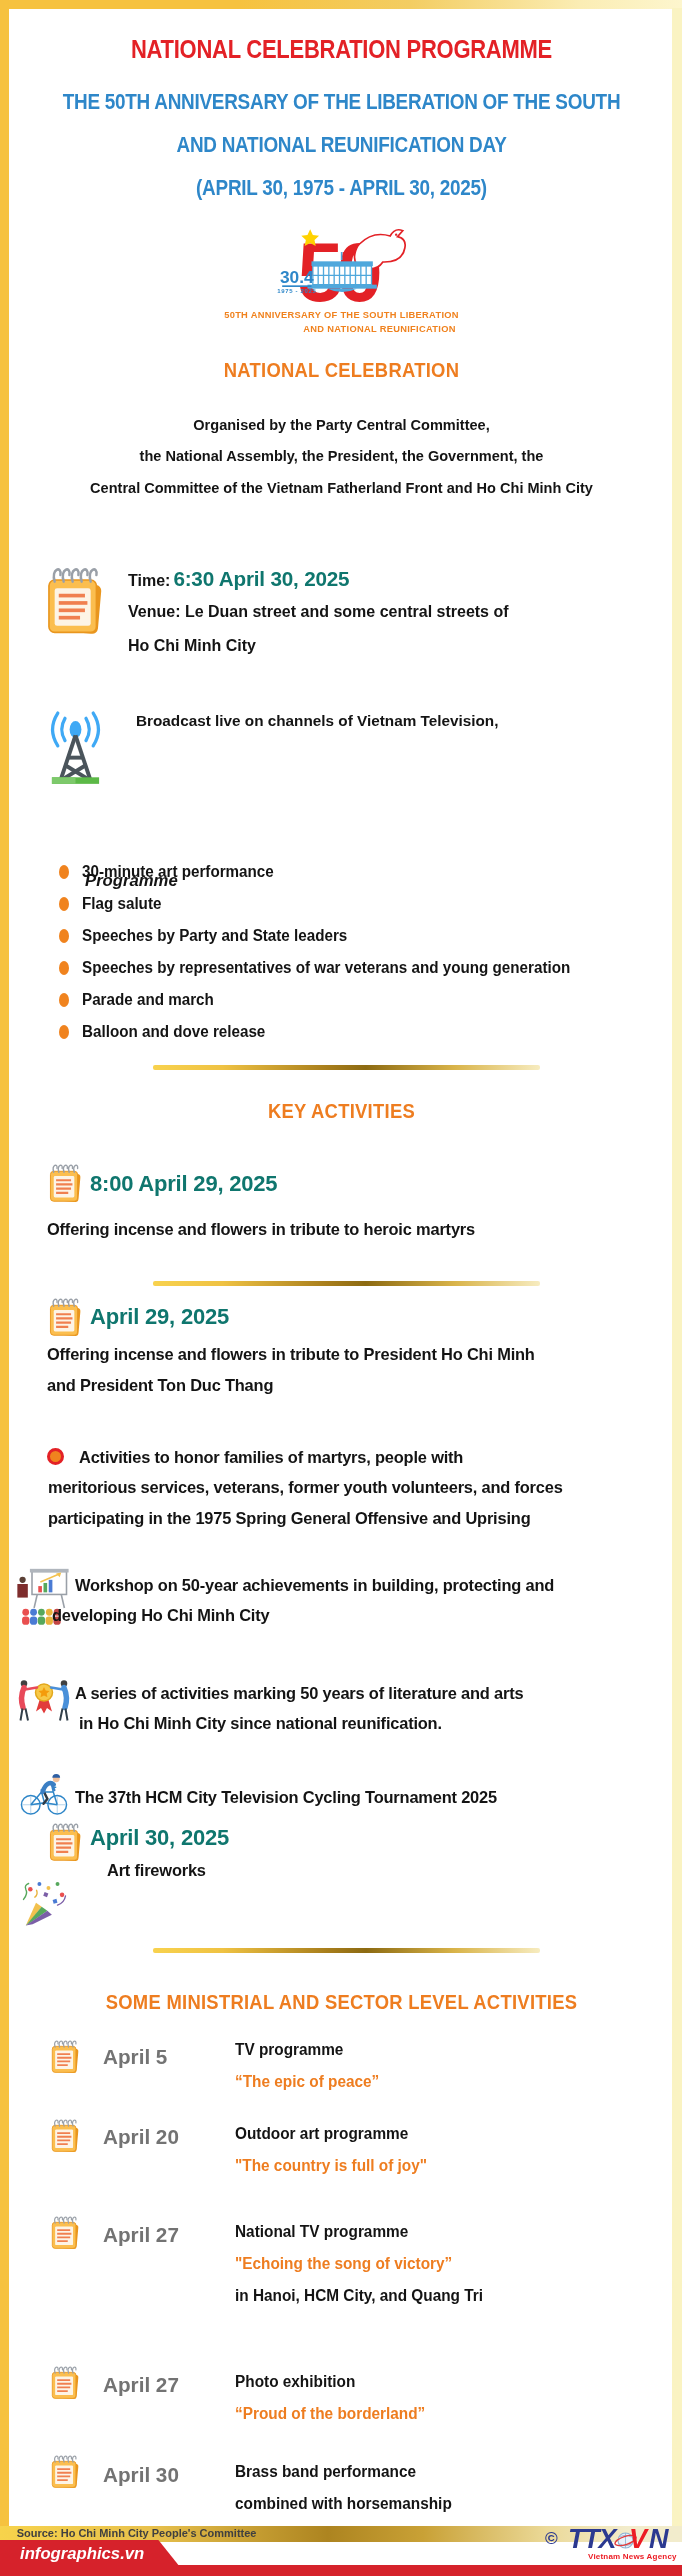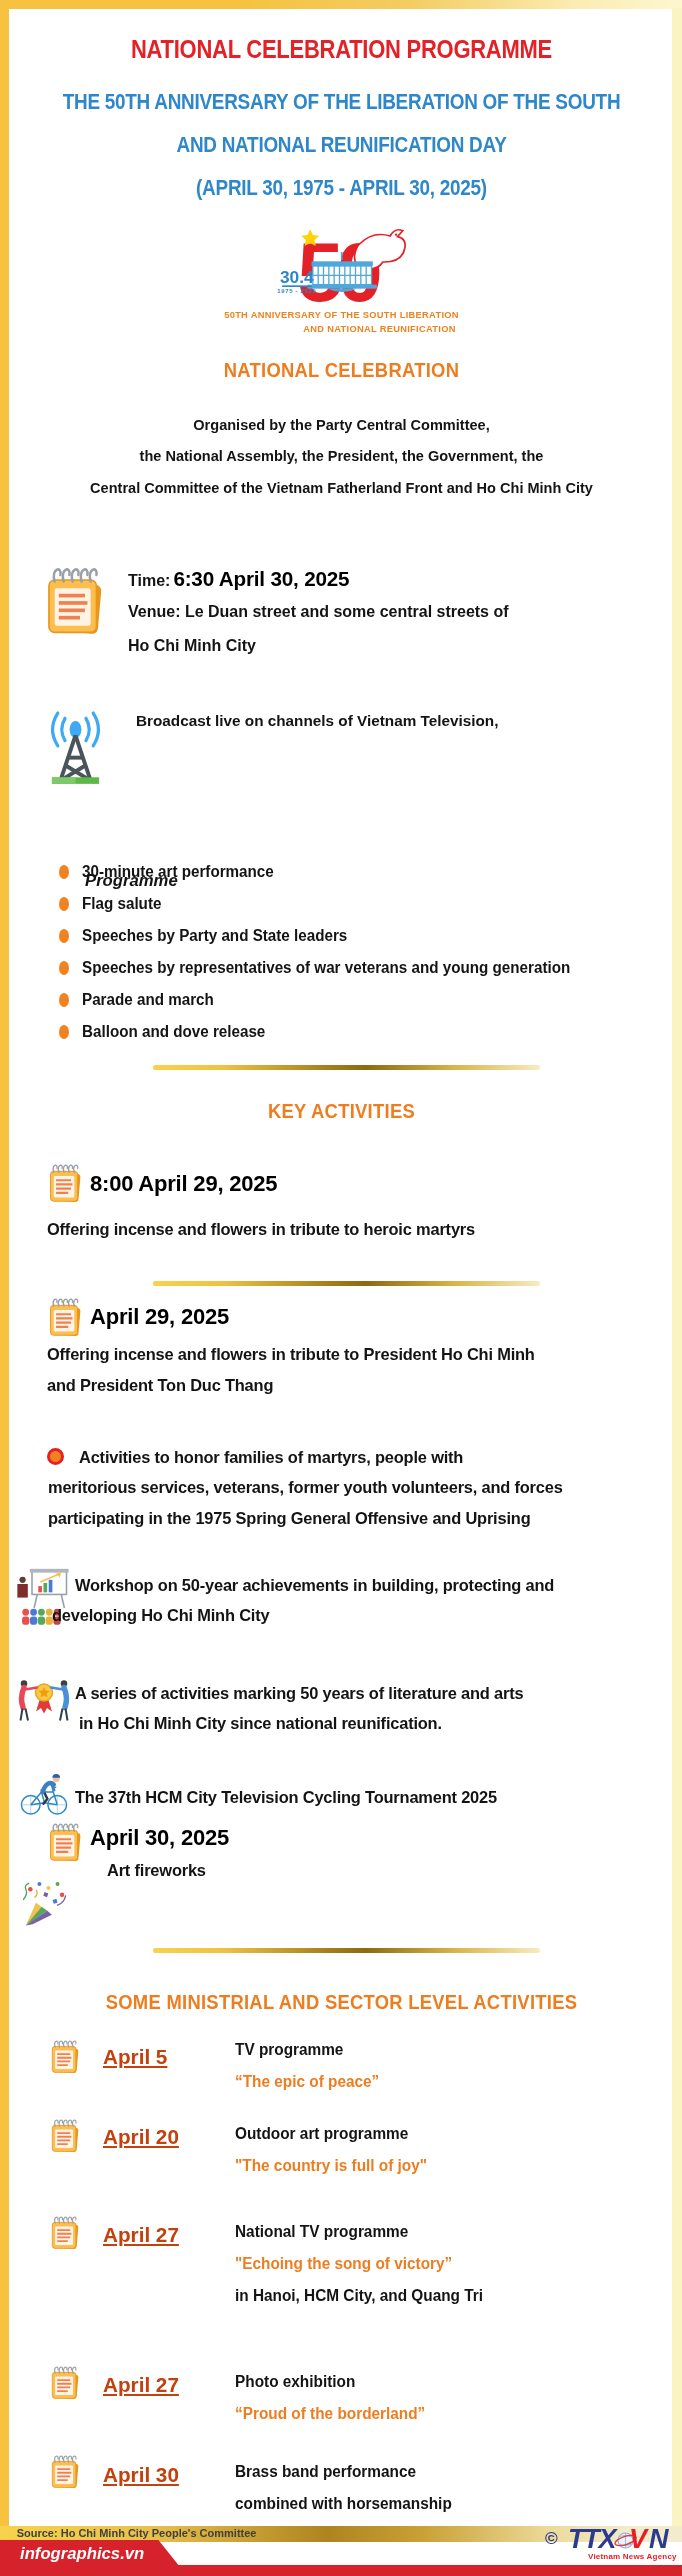--- a/index.html
+++ b/index.html
@@ -14,22 +14,22 @@
   .border-left{left:0;top:0;width:8.7px;height:2540px;background:#F6C23F;}
   .border-right{right:0;top:8px;width:11.3px;height:2519px;background:#FAF3C2;}
   
   .t-title{font-size:25px;color:#E32126;letter-spacing:-0.3px;transform:scaleX(.88);transform-origin:center;}
   .t-sub{font-size:22px;color:#2E87C9;letter-spacing:-0.3px;transform:scaleX(.86);transform-origin:center;}
   .h-orange{font-size:20px;color:#EE7D20;letter-spacing:0.3px;transform:scaleX(.92);transform-origin:center;}
   .cap-orange{font-size:9.3px;color:#F0821E;letter-spacing:0.3px;}
   .org-line{font-size:15.3px;color:#141414;transform:scaleX(.95);transform-origin:center;}
   .body-black{font-size:15.3px;color:#141414;}
   .desc-black{font-size:17.3px;color:#141414;letter-spacing:-0.2px;transform:scaleX(.95);transform-origin:left;}
-  .date-orange{font-size:22px;color:#000000;letter-spacing:-0.2px;}
-  .row-date{font-size:20.7px;color:#c2410c;text-decoration:underline;}
+  .date-orange{font-size:22px;color:#0f766e;letter-spacing:-0.2px;}
+  .row-date{font-size:20.7px;color:#737373;}
   .row-title{font-size:16px;color:#141414;transform:scaleX(.96);transform-origin:left;}
   .row-quote{font-size:16px;color:#EE7D20;transform:scaleX(.96);transform-origin:left;}
   .prog-label{font-size:16.7px;color:#141414;font-style:italic;margin-top:44px;}
   .prog-item{font-size:16px;color:#141414;transform:scaleX(.95);transform-origin:left;}
   .obullet{position:absolute;width:10px;height:14px;border-radius:50%;background:#F0831E;}
   .redring{position:absolute;width:17.3px;height:17.3px;border-radius:50%;background:#F0831E;border:3.3px solid #E32126;box-sizing:border-box;}
   .sep{position:absolute;height:4.7px;border-radius:2px;
     background:linear-gradient(90deg,#F8D24E 0%,#EFC243 18%,#A87E1C 45%,#8C6A12 55%,#D9B44A 78%,#F7ECC0 100%);}
   
   .gold-band{left:0;top:2526px;width:683px;height:16px;

